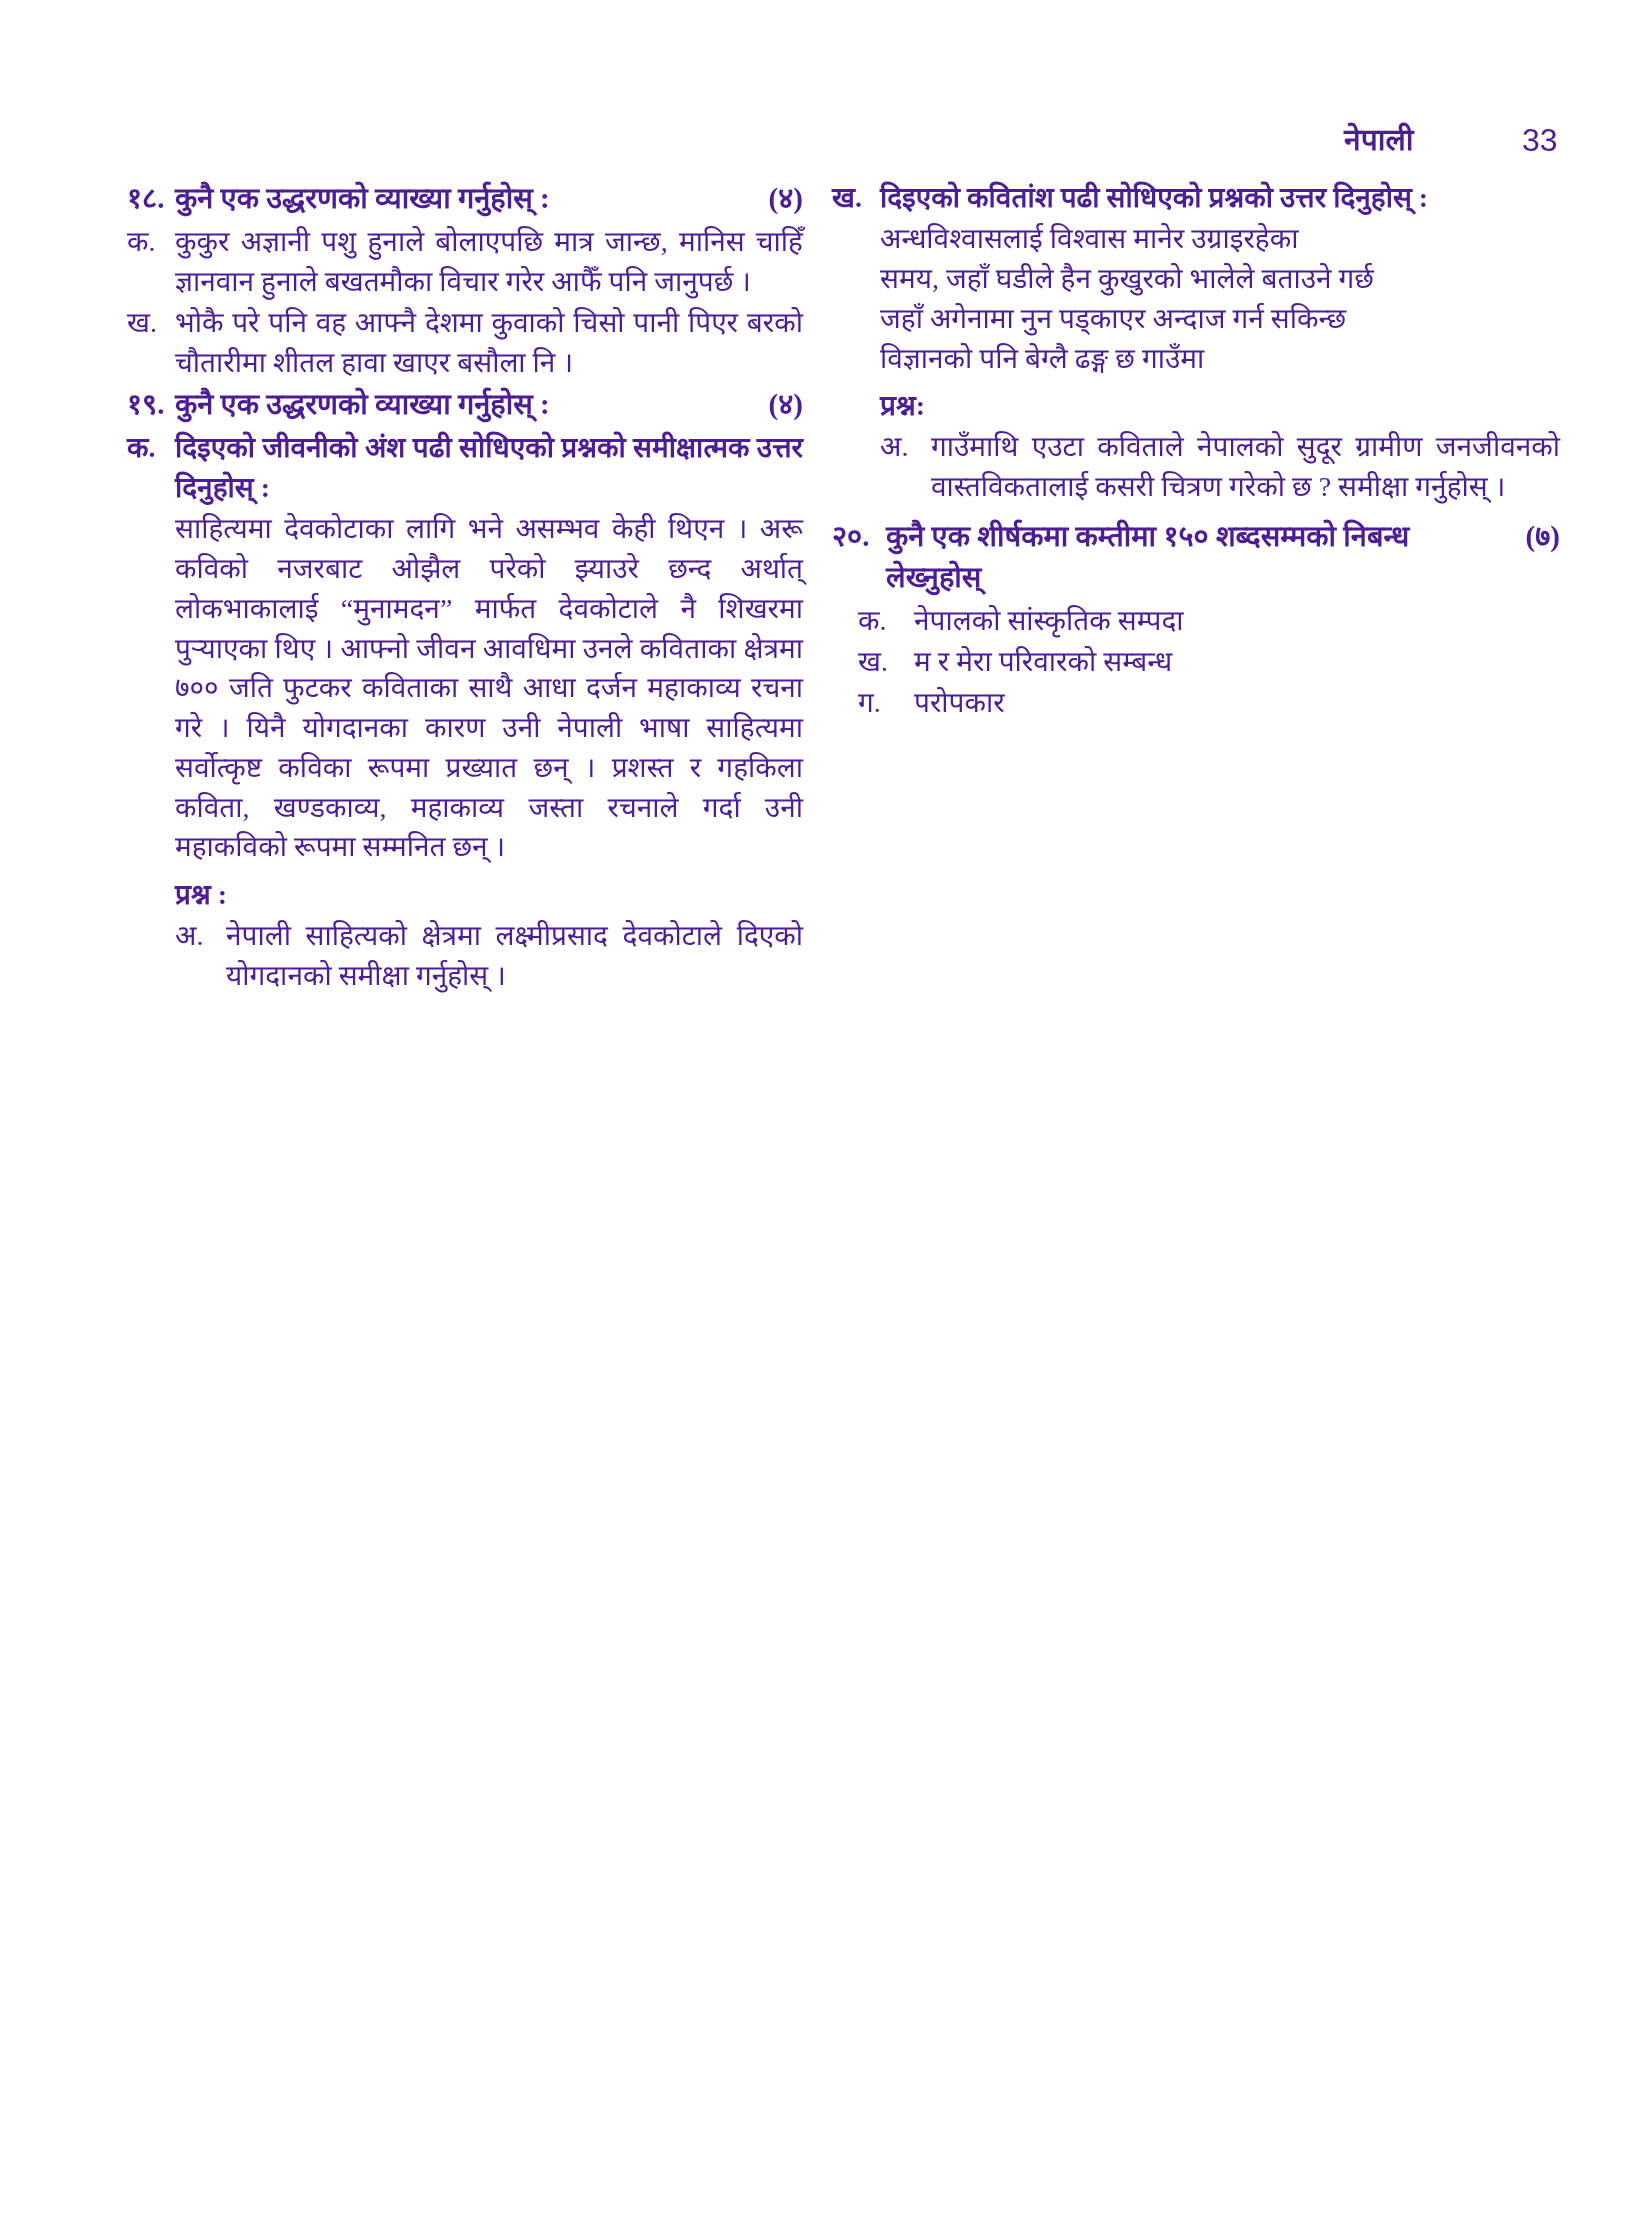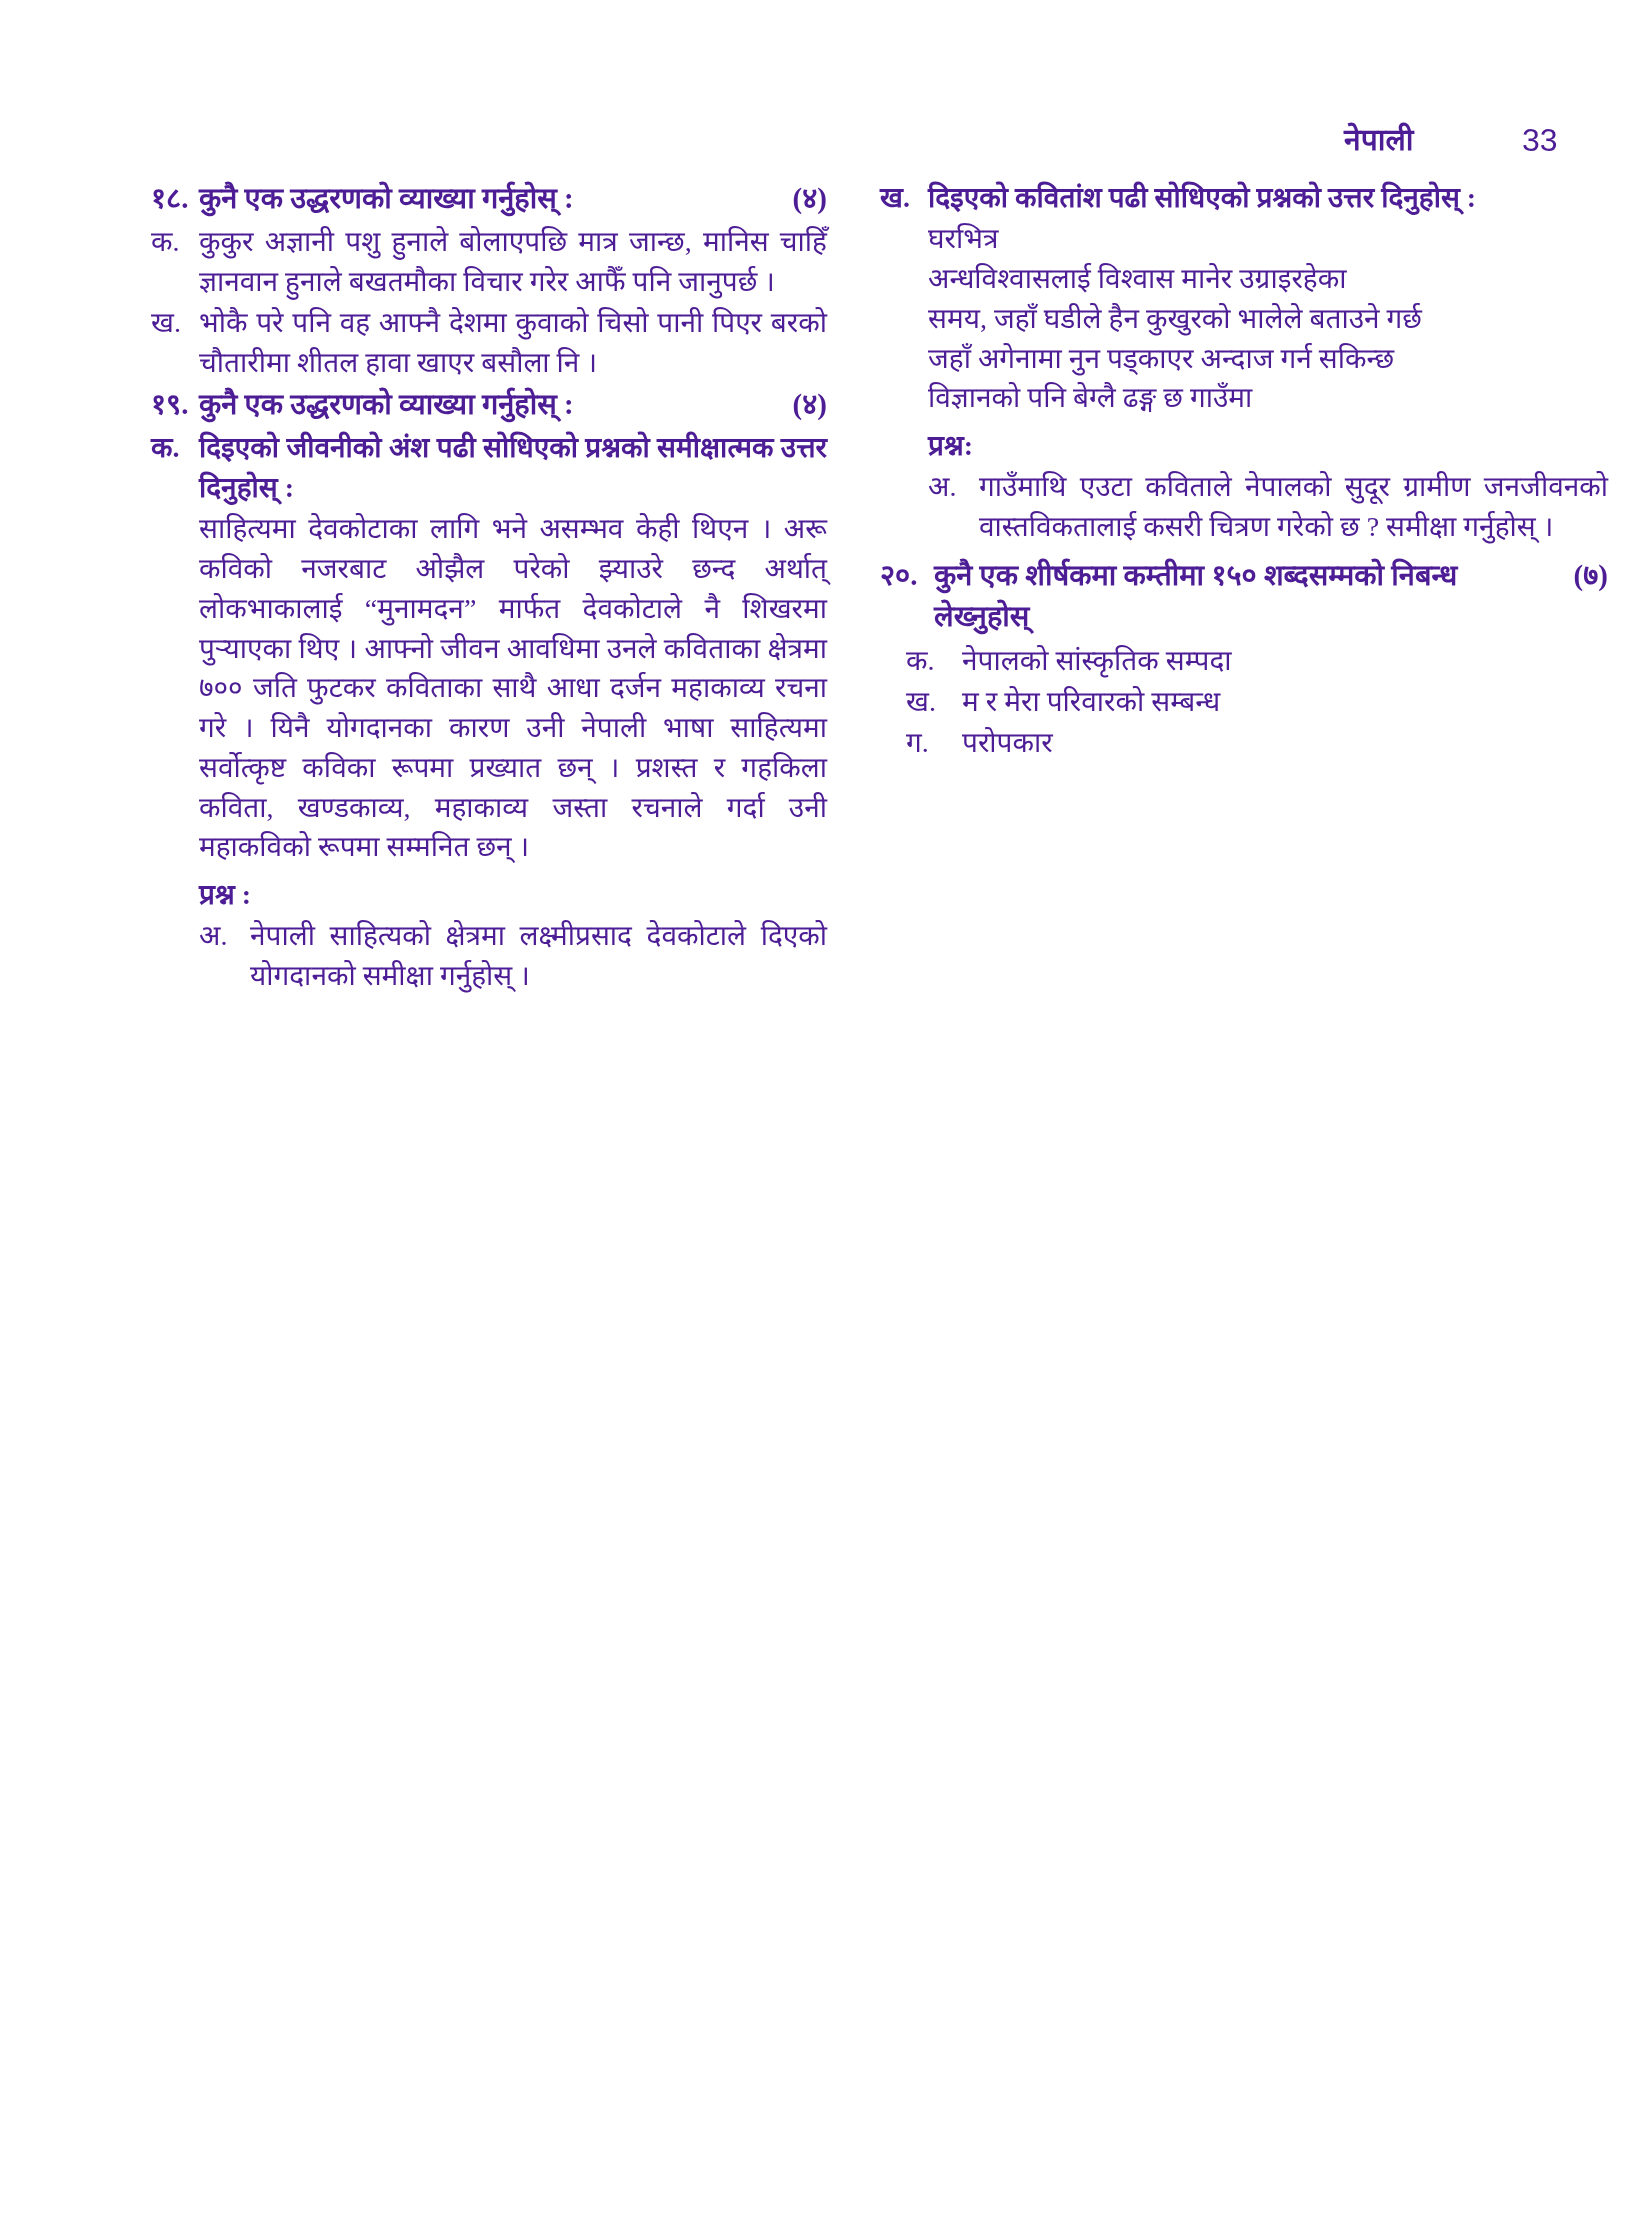--- a/index.html
+++ b/index.html
@@ -32,21 +32,21 @@
   }
   .columns {
     position: absolute;
     top: 178px;
     left: 127px;
     width: 1433px;
     display: flex;
     gap: 29px;
     align-items: flex-start;
   }
-  .col { flex: none; margin-left: 24px; }
+  .col { flex: none; }
   .col-left  { width: 676px; }
   .col-right { width: 728px; }
 
   .q-head {
     display: flex;
     font-weight: bold;
     font-size: 29px;
     align-items: baseline;
     margin-bottom: 3px;
   }
@@ -136,21 +136,20 @@
     </div>
 
     <div class="col col-right">
 
       <div class="item bold">
         <span class="item-label">ख.</span>
         <span class="item-body-plain">दिइएको कवितांश पढी सोधिएको प्रश्नको उत्तर दिनुहोस् :</span>
       </div>
 
       <div class="poem">
-        <div class="poem-line">घरभित्र</div>
         <div class="poem-line">अन्धविश्वासलाई विश्वास मानेर उग्राइरहेका</div>
         <div class="poem-line">समय, जहाँ घडीले हैन कुखुरको भालेले बताउने गर्छ</div>
         <div class="poem-line">जहाँ अगेनामा नुन पड्काएर अन्दाज गर्न सकिन्छ</div>
         <div class="poem-line">विज्ञानको पनि बेग्लै ढङ्ग छ गाउँमा</div>
       </div>
 
       <div class="q-label">प्रश्न:</div>
 
       <div class="sub-item">
         <span class="sub-label">अ.</span>

